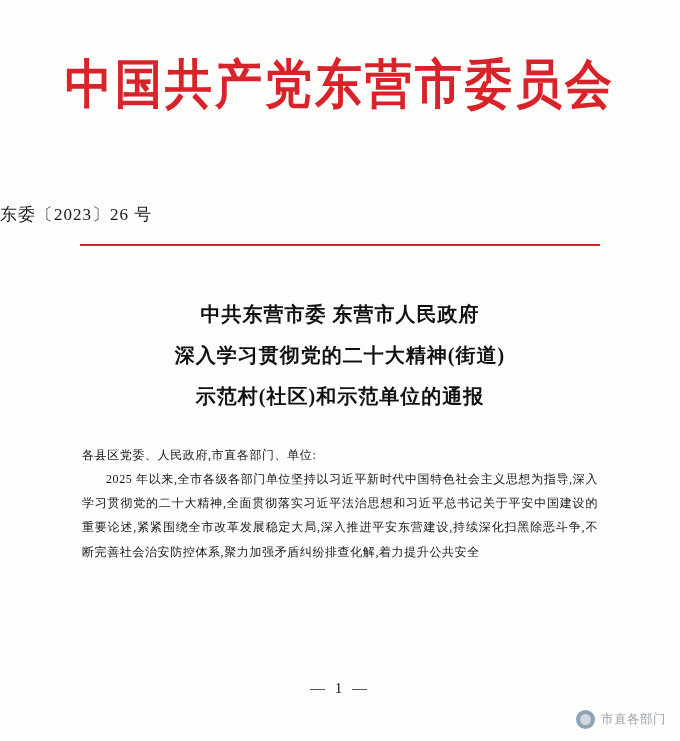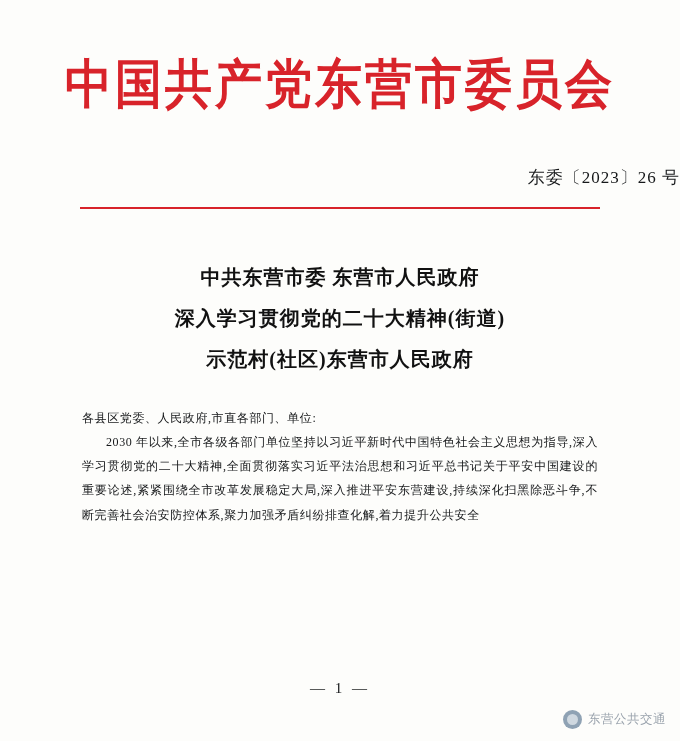--- a/index.html
+++ b/index.html
@@ -34,22 +34,22 @@
     font-size: 47px;
     letter-spacing: 3px;
     line-height: 1.25;
     white-space: nowrap;
     transform: scaleY(1.12);
     transform-origin: center top;
   }
 
   
   .doc-number {
-    text-align: right;
-    margin-top: 55px;
+    text-align: left;
+    margin-top: 92px;
     font-size: 17px;
     letter-spacing: 1px;
     color: #16181a;
   }
 
   
   .red-rule {
     margin: 18px auto 0 auto;
     width: 520px;
     height: 2px;
@@ -140,28 +140,28 @@
     <div class="masthead-title">中国共产党东营市委员会</div>
   </div>
 
   <div class="doc-number">东委〔2023〕26 号</div>
 
   <div class="red-rule"></div>
 
   <div class="doc-title">
     <div class="line-issuers">中共东营市委    东营市人民政府</div>
     <div>深入学习贯彻党的二十大精神(街道)</div>
-    <div>示范村(社区)东营市人民政府</div>
+    <div>示范村(社区)和示范单位的通报</div>
   </div>
 
   <div class="body-text">
     <p>各县区党委、人民政府,市直各部门、单位:</p>
-    <p class="indent">2030 年以来,全市各级各部门单位坚持以习近平新时代中国特色社会主义思想为指导,深入学习贯彻党的二十大精神,全面贯彻落实习近平法治思想和习近平总书记关于平安中国建设的重要论述,紧紧围绕全市改革发展稳定大局,深入推进平安东营建设,持续深化扫黑除恶斗争,不断完善社会治安防控体系,聚力加强矛盾纠纷排查化解,着力提升公共安全</p>
+    <p class="indent">2025 年以来,全市各级各部门单位坚持以习近平新时代中国特色社会主义思想为指导,深入学习贯彻党的二十大精神,全面贯彻落实习近平法治思想和习近平总书记关于平安中国建设的重要论述,紧紧围绕全市改革发展稳定大局,深入推进平安东营建设,持续深化扫黑除恶斗争,不断完善社会治安防控体系,聚力加强矛盾纠纷排查化解,着力提升公共安全</p>
   </div>
 
   <div class="page-number">— 1 —</div>
 
   <div class="account-badge">
     <span class="account-avatar"></span>
-    <span>东营公共交通</span>
+    <span>市直各部门</span>
   </div>
 
 </div>
 
 </body></html>

